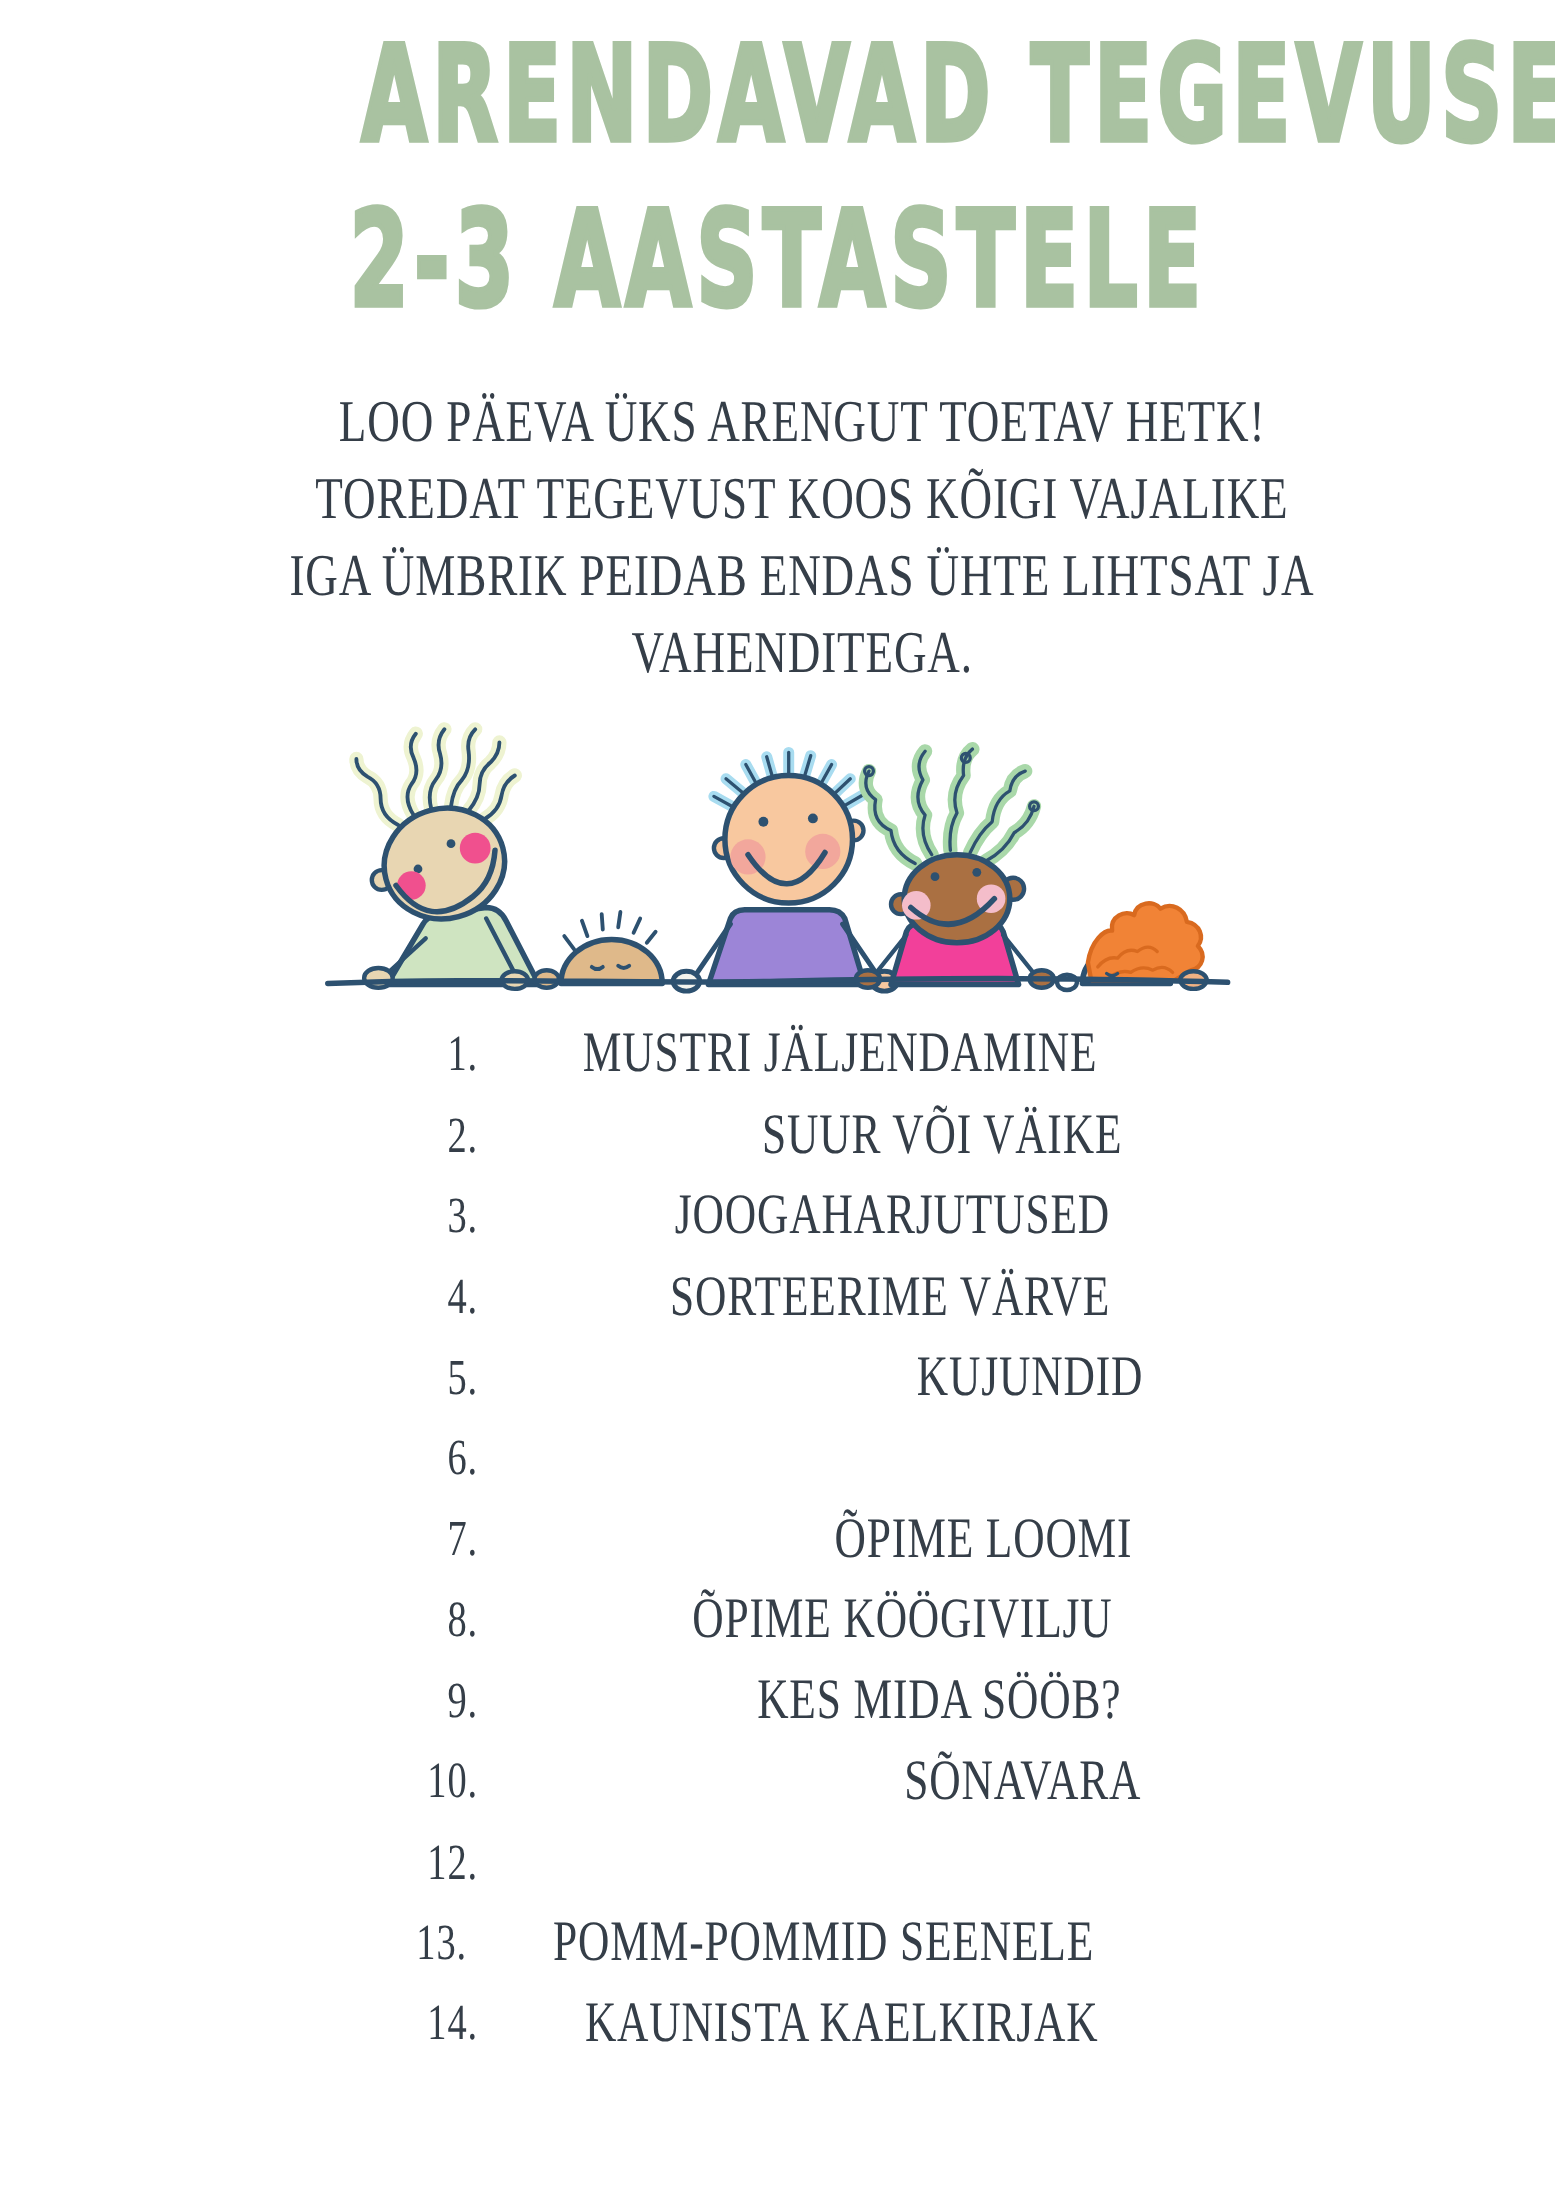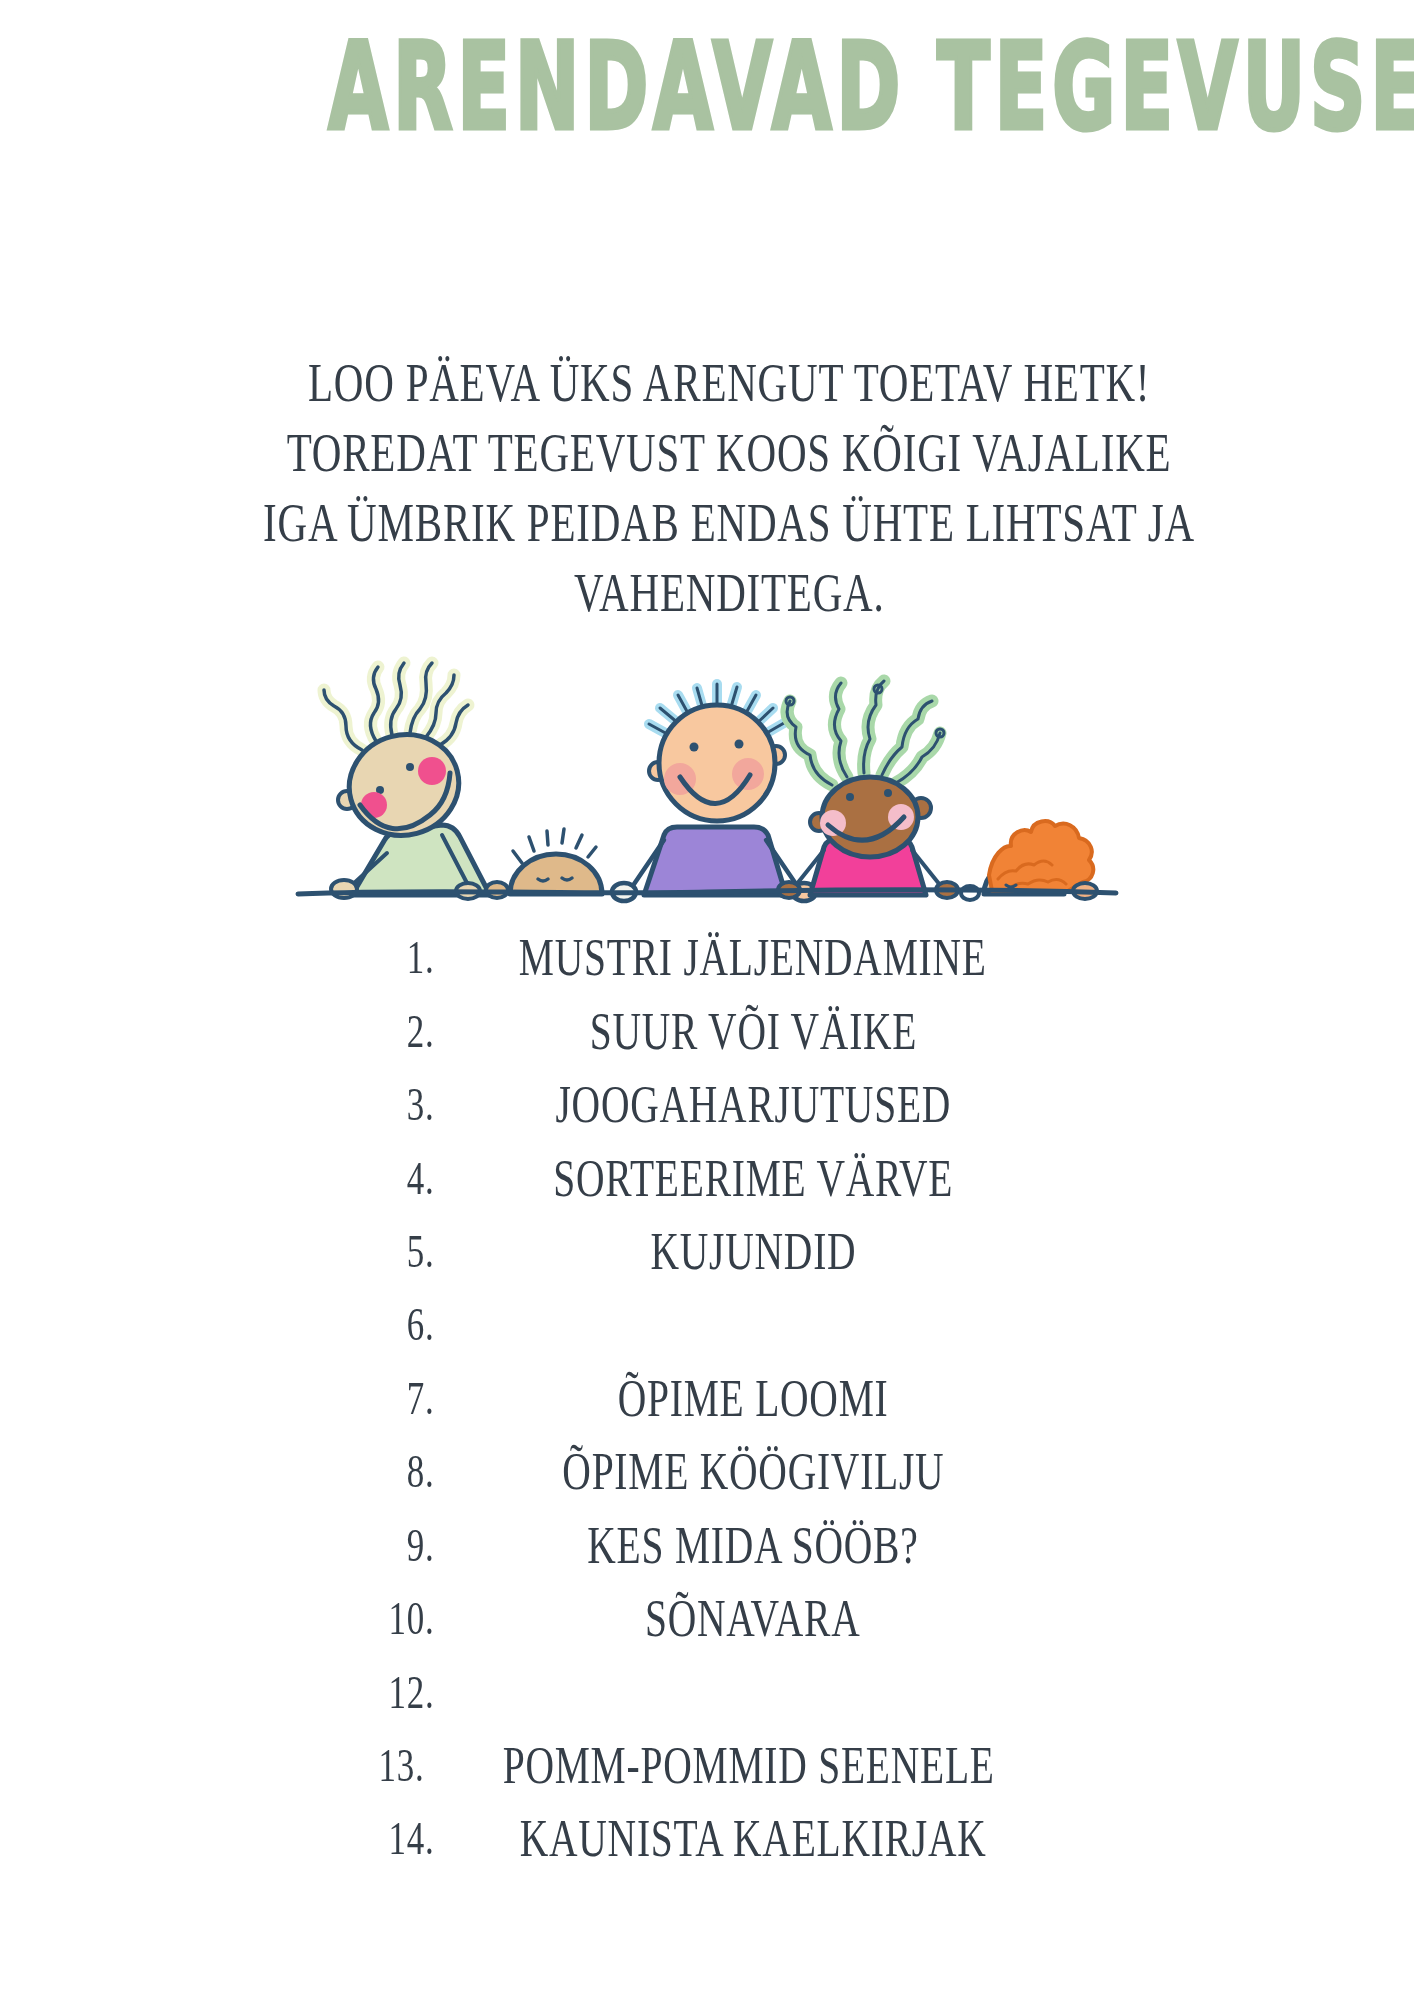--- a/index.html
+++ b/index.html
@@ -27,29 +27,30 @@
   .art{position:absolute;top:645px;left:292px;width:830px;height:265px;}
   .art svg{display:block;width:100%;height:100%;}
   
   .list{
     position:absolute;top:921px;left:282px;width:790px;margin:0;padding:0;list-style:none;
     font-size:52px;letter-spacing:1px;
   }
   .list li{display:flex;align-items:center;height:73.45px;}
   .num{width:152px;text-align:right;font-size:46px;}
   .num .sq{transform-origin:100% 50%;}
-  .label{flex:1;text-align:center;}
+  .label{flex:1;text-align:right;}
 </style>
 </head>
 <body>
 
 <div class="page">
 
   <h1 class="title">
     <span class="t-line"><span class="sq-title">ARENDAVAD TEGEVUSED</span></span>
+    <span class="t-line"><span class="sq-title">2-3 AASTASTELE</span></span>
   </h1>
 
   <div class="intro">
     <div class="i-line"><span class="sq">LOO PÄEVA ÜKS ARENGUT TOETAV HETK!</span></div>
     <div class="i-line"><span class="sq">TOREDAT TEGEVUST KOOS KÕIGI VAJALIKE</span></div>
     <div class="i-line"><span class="sq">IGA ÜMBRIK PEIDAB ENDAS ÜHTE LIHTSAT JA</span></div>
     <div class="i-line"><span class="sq">VAHENDITEGA.</span></div>
   </div>
 
   <div class="art">

